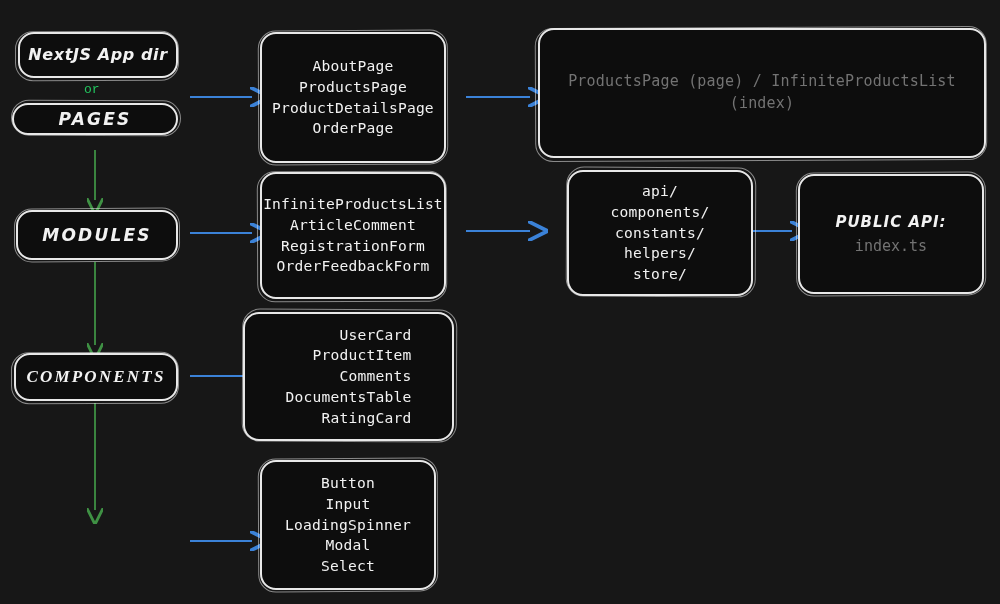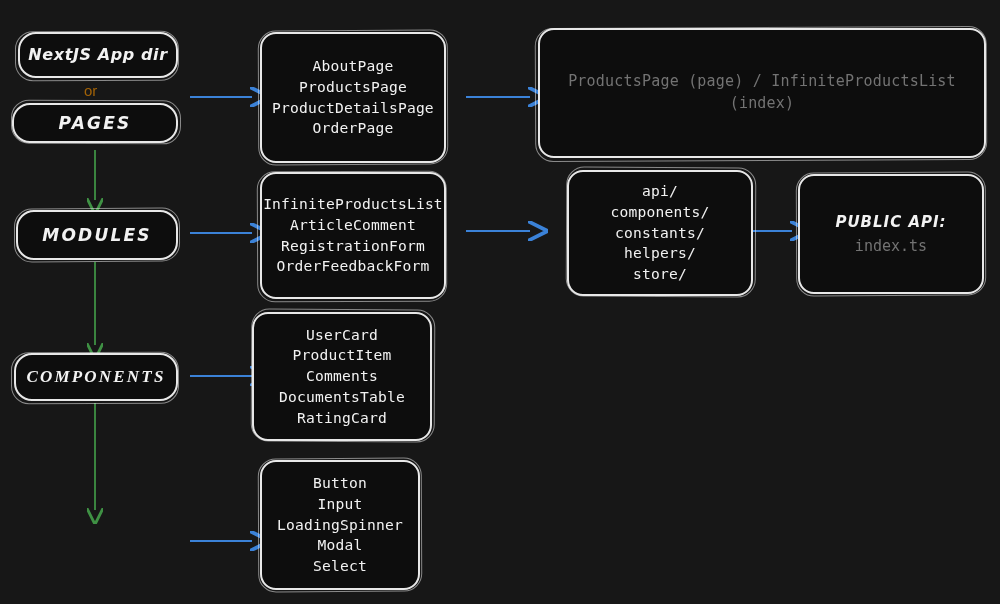--- a/index.html
+++ b/index.html
@@ -53,21 +53,20 @@
     transform: rotate(-0.45deg) skewX(-0.2deg);
   }
 
   
   .stage {
     font-family: "DejaVu Sans", sans-serif;
     font-weight: 700;
     font-size: 17px;
     letter-spacing: 2.2px;
     font-style: italic;
-    border-radius: 18px;
   }
   .stage.handwrite {
     font-size: 16px;
     letter-spacing: 0.6px;
     font-weight: 600;
   }
 
   
   .listbox {
     font-family: "DejaVu Sans Mono", monospace;
@@ -99,23 +98,23 @@
     font-style: normal;
     font-weight: normal;
     letter-spacing: 0;
     font-size: 15px;
   }
 
   
   .conn { position: absolute; }
   .or-label {
     position: absolute;
-    color: #a16207;
-    font-family: Liberation Sans, sans-serif;
-    font-size: 15px;
+    color: #22c55e;
+    font-family: Liberation Mono, monospace;
+    font-size: 13px;
   }
 </style>
 </head>
 <body>
 
 <div id="canvas">
 
   <svg class="conn" width="1000" height="604" style="left:0;top:0;">
     <defs>
       <marker id="bluehead" markerWidth="9" markerHeight="9" refX="1" refY="4.5" orient="auto">
@@ -142,21 +141,21 @@
       <path d="M730,231 L792,231"></path>
     </g>
   </svg>
 
   <div class="node stage handwrite" style="left:18px; top:32px; width:160px; height:46px;">
     <span>NextJS App dir</span>
   </div>
 
   <div class="or-label" style="left:84px; top:82px;">or</div>
 
-  <div class="node stage sketch-b" style="left:12px; top:103px; width:166px; height:40px;">
+  <div class="node stage sketch-b" style="left:12px; top:103px; width:166px; height:32px;">
     <span>PAGES</span>
   </div>
 
   <div class="node stage sketch-c" style="left:16px; top:210px; width:162px; height:50px;">
     <span>MODULES</span>
   </div>
 
   <div class="node stage" style="left:14px; top:353px; width:164px; height:48px;font-family:Liberation Serif, serif;">
     <span>COMPONENTS</span>
   </div>
@@ -169,29 +168,29 @@
 OrderPage</div>
   </div>
 
   <div class="node listbox" style="left:260px; top:172px; width:186px; height:127px;">
     <div>InfiniteProductsList
 ArticleComment
 RegistrationForm
 OrderFeedbackForm</div>
   </div>
 
-  <div class="node listbox sketch-b" style="left:252px; top:312px; width:180px; height:129px;">
+  <div class="node listbox sketch-b" style="left:243px; top:312px; width:211px; height:129px;text-align:right;">
     <div>UserCard
 ProductItem
 Comments
 DocumentsTable
 RatingCard</div>
   </div>
 
-  <div class="node listbox sketch-c" style="left:260px; top:460px; width:160px; height:130px;">
+  <div class="node listbox sketch-c" style="left:260px; top:460px; width:176px; height:130px;">
     <div>Button
 Input
 LoadingSpinner
 Modal
 Select</div>
   </div>
 
   <div class="node bigbox" style="left:538px; top:28px; width:448px; height:130px;">
     <div>
       <span class="redtext">ProductsPage (page) / InfiniteProductsList</span><br>

